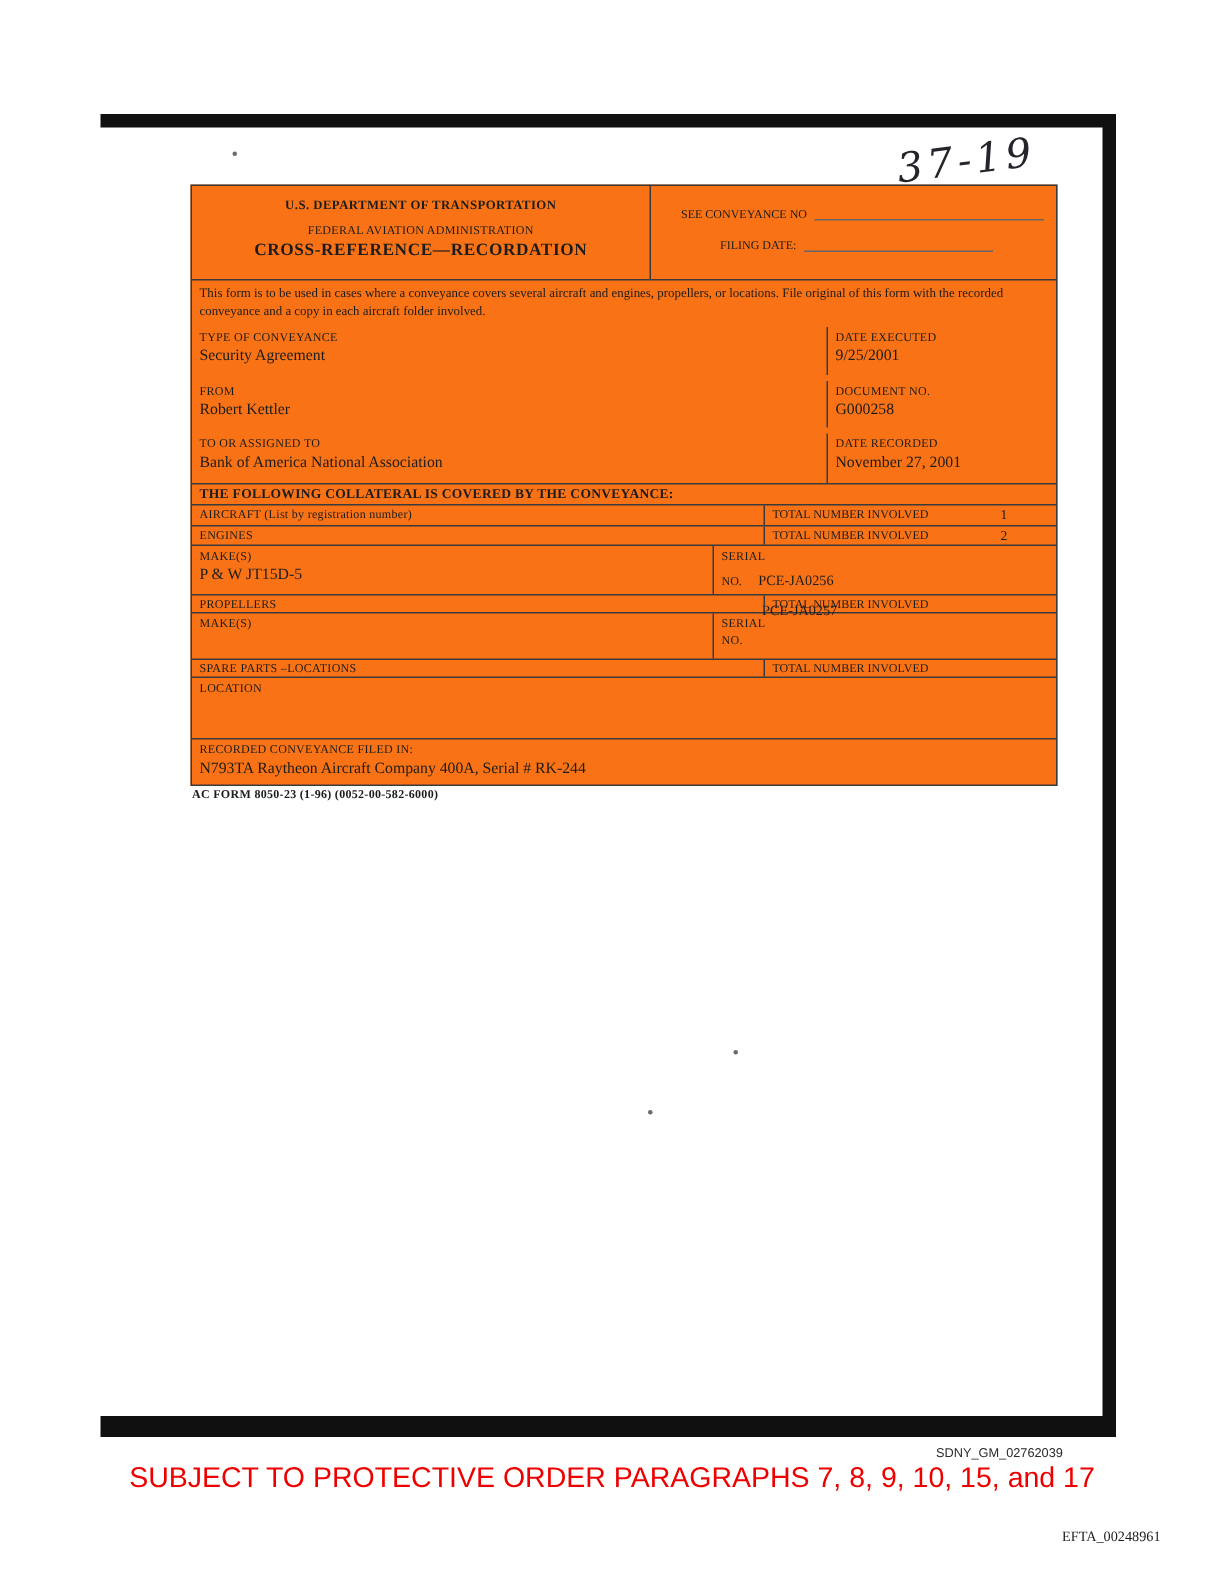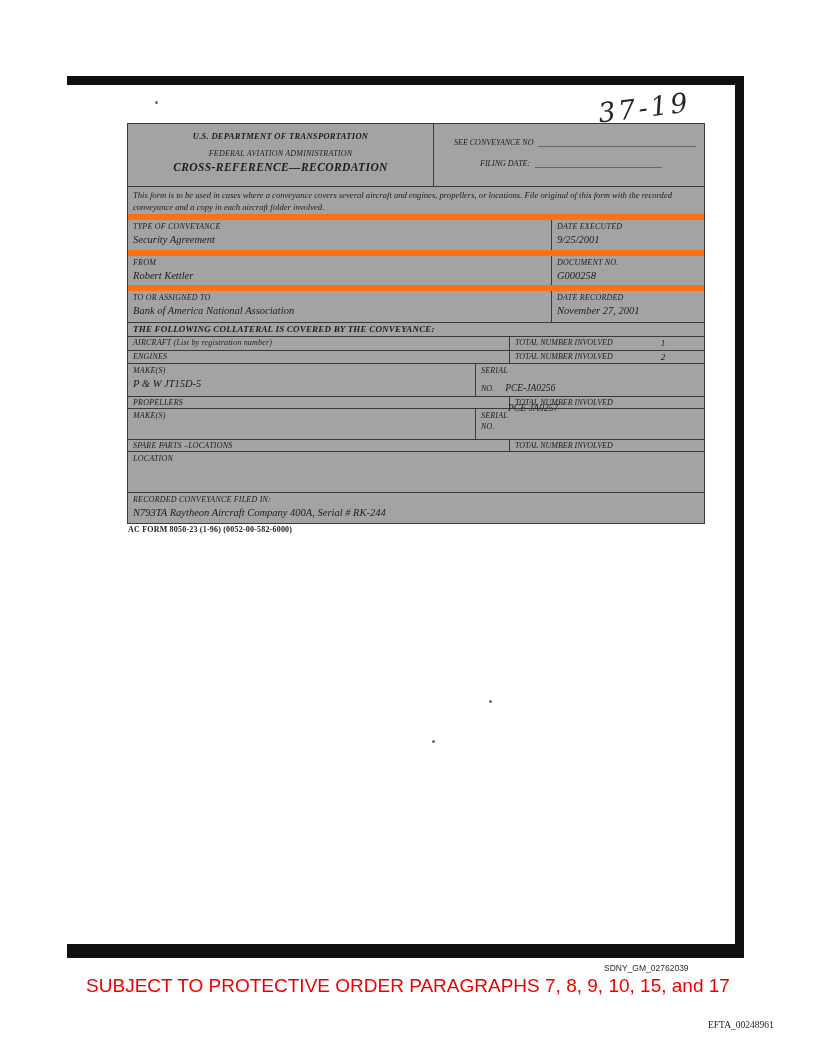--- a/index.html
+++ b/index.html
@@ -18,41 +18,41 @@
   .speck { position:absolute; width:3px; height:3px; background:#6a6a6a; border-radius:50%; }
 
   .handwritten {
     position:absolute; left:598px; top:92px;
     font-family:"DejaVu Serif", serif; font-style:italic;
     font-size:27px; letter-spacing:3px; color:#24242a;
     transform:rotate(-7deg);
   }
 
   .form-wrap { position:absolute; left:127px; top:123px; width:578px; }
-  .form-box  { border:1px solid #3a3a3a; background:#a3a3a3;font-style:italic; }
+  .form-box  { border:1px solid #3a3a3a; background:#f97316; }
 
   
   .hdr { display:flex; height:62px; }
   .hdr-left { width:306px; border-right:1px solid #3a3a3a; text-align:center; padding-top:7px; }
   .agency1 { font-weight:bold; font-size:8.5px; letter-spacing:.3px; }
   .agency2 { font-size:8px; margin-top:8px; letter-spacing:.2px; }
   .ftitle  { font-weight:bold; font-size:11.5px; letter-spacing:.4px; margin-top:3px; }
   .hdr-right { flex:1; padding:13px 8px 0 20px; }
   .blank-row { display:flex; align-items:flex-end; }
   .blank-row.filing { margin-top:11px; padding-left:26px; padding-right:34px; }
   .blabel { font-size:8px; white-space:nowrap; }
   .bline  { flex:1; border-bottom:1px solid #666; height:10px; margin-left:5px; }
 
   .instructions {
     border-top:1px solid #3a3a3a; height:28px;
     font-size:8.6px; line-height:1.4; padding:2px 5px 0 5px;
   }
 
   
-  .frow { display:flex; border-top:6px solid #f97316; }
+  .frow { display:flex; border-top:4px solid #f97316; }
   .frow .fl { flex:1; border-right:1px solid #3a3a3a; padding:2px 5px; }
   .frow .fr { width:152px; padding:2px 5px; }
   .h36 { height:36px; } .h35 { height:35px; } .h37 { height:37px; }
   .flabel { display:block; font-size:8px; letter-spacing:.2px; }
   .fvalue { display:block; font-size:10.5px; margin-top:3px; }
 
   .collateral {
     border-top:1px solid #3a3a3a; height:14px;
     font-weight:bold; font-size:9px; padding:1px 5px; letter-spacing:.2px;
   }
@@ -76,21 +76,21 @@
   .serline .nolabel { font-size:8px; }
   .serval { font-size:9.5px; margin-left:7px; }
   .serline2 { margin-left:20px; }
 
   .locbox { border-top:1px solid #3a3a3a; height:41px; padding:2px 5px; }
   .recbox { border-top:1px solid #3a3a3a; height:31px; padding:2px 5px; }
 
   .form-number { margin-top:1px; font-weight:bold; font-size:8px; letter-spacing:.2px; padding-left:1px; }
 
   .sdny {
-    position:absolute; left:604px; top:963px;
+    position:absolute; left:624px; top:963px;
     font-family:"Liberation Sans", sans-serif; font-size:8.5px; color:#2a2a2a;
   }
   .protective {
     position:absolute; left:0; top:975px; width:816px; text-align:center;
     font-family:"Liberation Sans", sans-serif; font-size:19px; color:#ef0000;
   }
   .efta {
     position:absolute; left:708px; top:1020px;
     font-family:"Liberation Serif", serif; font-size:9.5px; color:#1c1c1c;
   }

